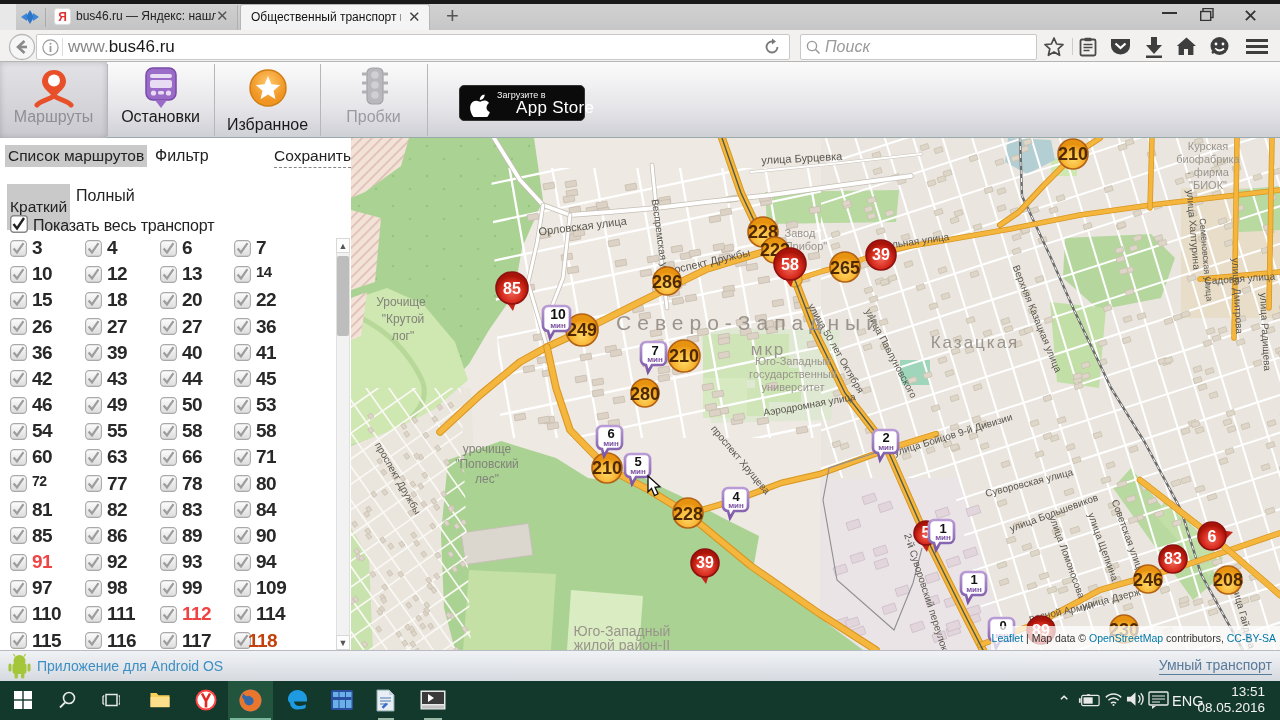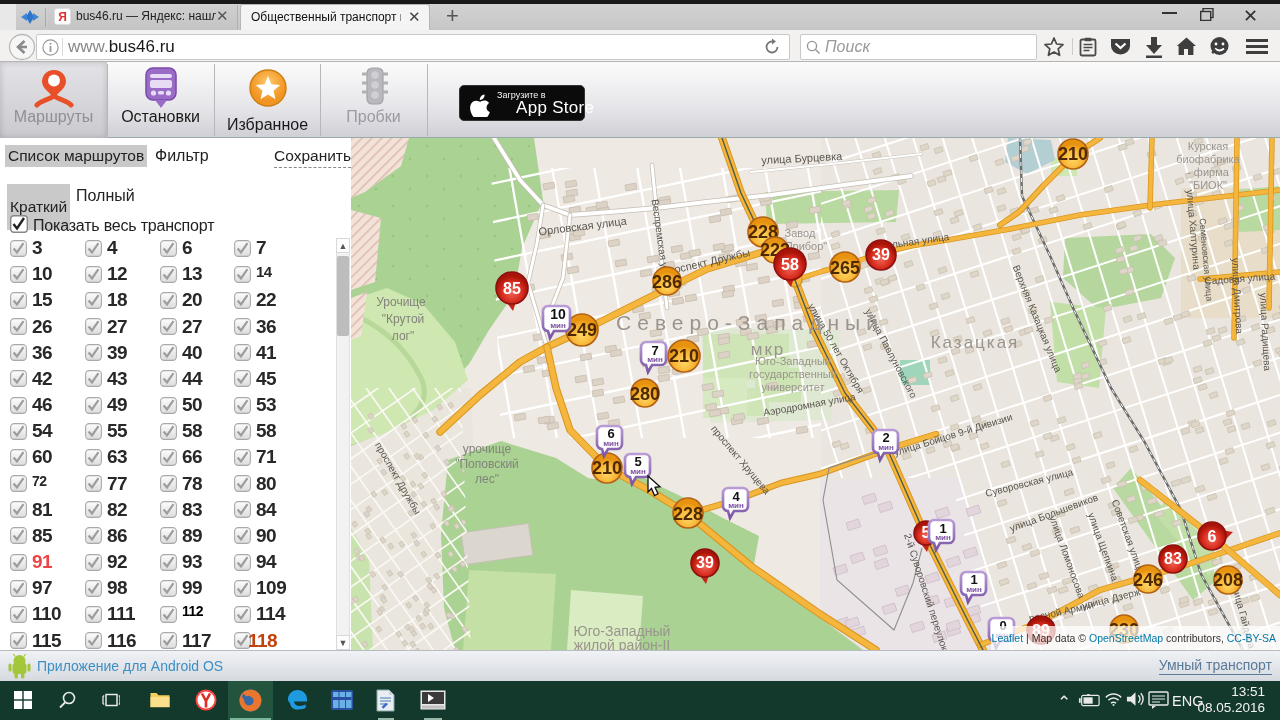--- a/index.html
+++ b/index.html
@@ -462,21 +462,21 @@
 <div class="abs" style="left:32px;top:603px;font-size:19px;font-weight:bold;color:#282828;letter-spacing:-0.5px;">110</div>
 <svg class="abs" style="left:85px;top:606px;" width="17" height="17" viewBox="0 0 17 17">
 <rect x="0.6" y="0.6" width="15.8" height="15.8" rx="3.6" fill="url(#cbg0)" stroke="#a9a9a9" stroke-width="1.1"></rect>
 <path d="M3.6 8.5 L7 12.5 L13.5 3.2" fill="none" stroke="#9d9d9d" stroke-width="2.2"></path>
     </svg>
 <div class="abs" style="left:107px;top:603px;font-size:19px;font-weight:bold;color:#282828;letter-spacing:-0.5px;">111</div>
 <svg class="abs" style="left:160px;top:606px;" width="17" height="17" viewBox="0 0 17 17">
 <rect x="0.6" y="0.6" width="15.8" height="15.8" rx="3.6" fill="url(#cbg0)" stroke="#a9a9a9" stroke-width="1.1"></rect>
 <path d="M3.6 8.5 L7 12.5 L13.5 3.2" fill="none" stroke="#9d9d9d" stroke-width="2.2"></path>
     </svg>
-<div class="abs" style="left:182px;top:603px;font-size:14px;font-weight:bold;color:#000000;letter-spacing:-0.5px;">112</div>
+<div class="abs" style="left:182px;top:603px;font-size:19px;font-weight:bold;color:#ef4444;letter-spacing:-0.5px;">112</div>
 <svg class="abs" style="left:234px;top:606px;" width="17" height="17" viewBox="0 0 17 17">
 <rect x="0.6" y="0.6" width="15.8" height="15.8" rx="3.6" fill="url(#cbg0)" stroke="#a9a9a9" stroke-width="1.1"></rect>
 <path d="M3.6 8.5 L7 12.5 L13.5 3.2" fill="none" stroke="#9d9d9d" stroke-width="2.2"></path>
     </svg>
 <div class="abs" style="left:256px;top:603px;font-size:19px;font-weight:bold;color:#282828;letter-spacing:-0.5px;">114</div>
 <svg class="abs" style="left:10px;top:632px;" width="17" height="17" viewBox="0 0 17 17">
 <rect x="0.6" y="0.6" width="15.8" height="15.8" rx="3.6" fill="url(#cbg0)" stroke="#a9a9a9" stroke-width="1.1"></rect>
 <path d="M3.6 8.5 L7 12.5 L13.5 3.2" fill="none" stroke="#9d9d9d" stroke-width="2.2"></path>
     </svg>
 <div class="abs" style="left:32px;top:630px;font-size:19px;font-weight:bold;color:#282828;letter-spacing:-0.5px;">115</div>

